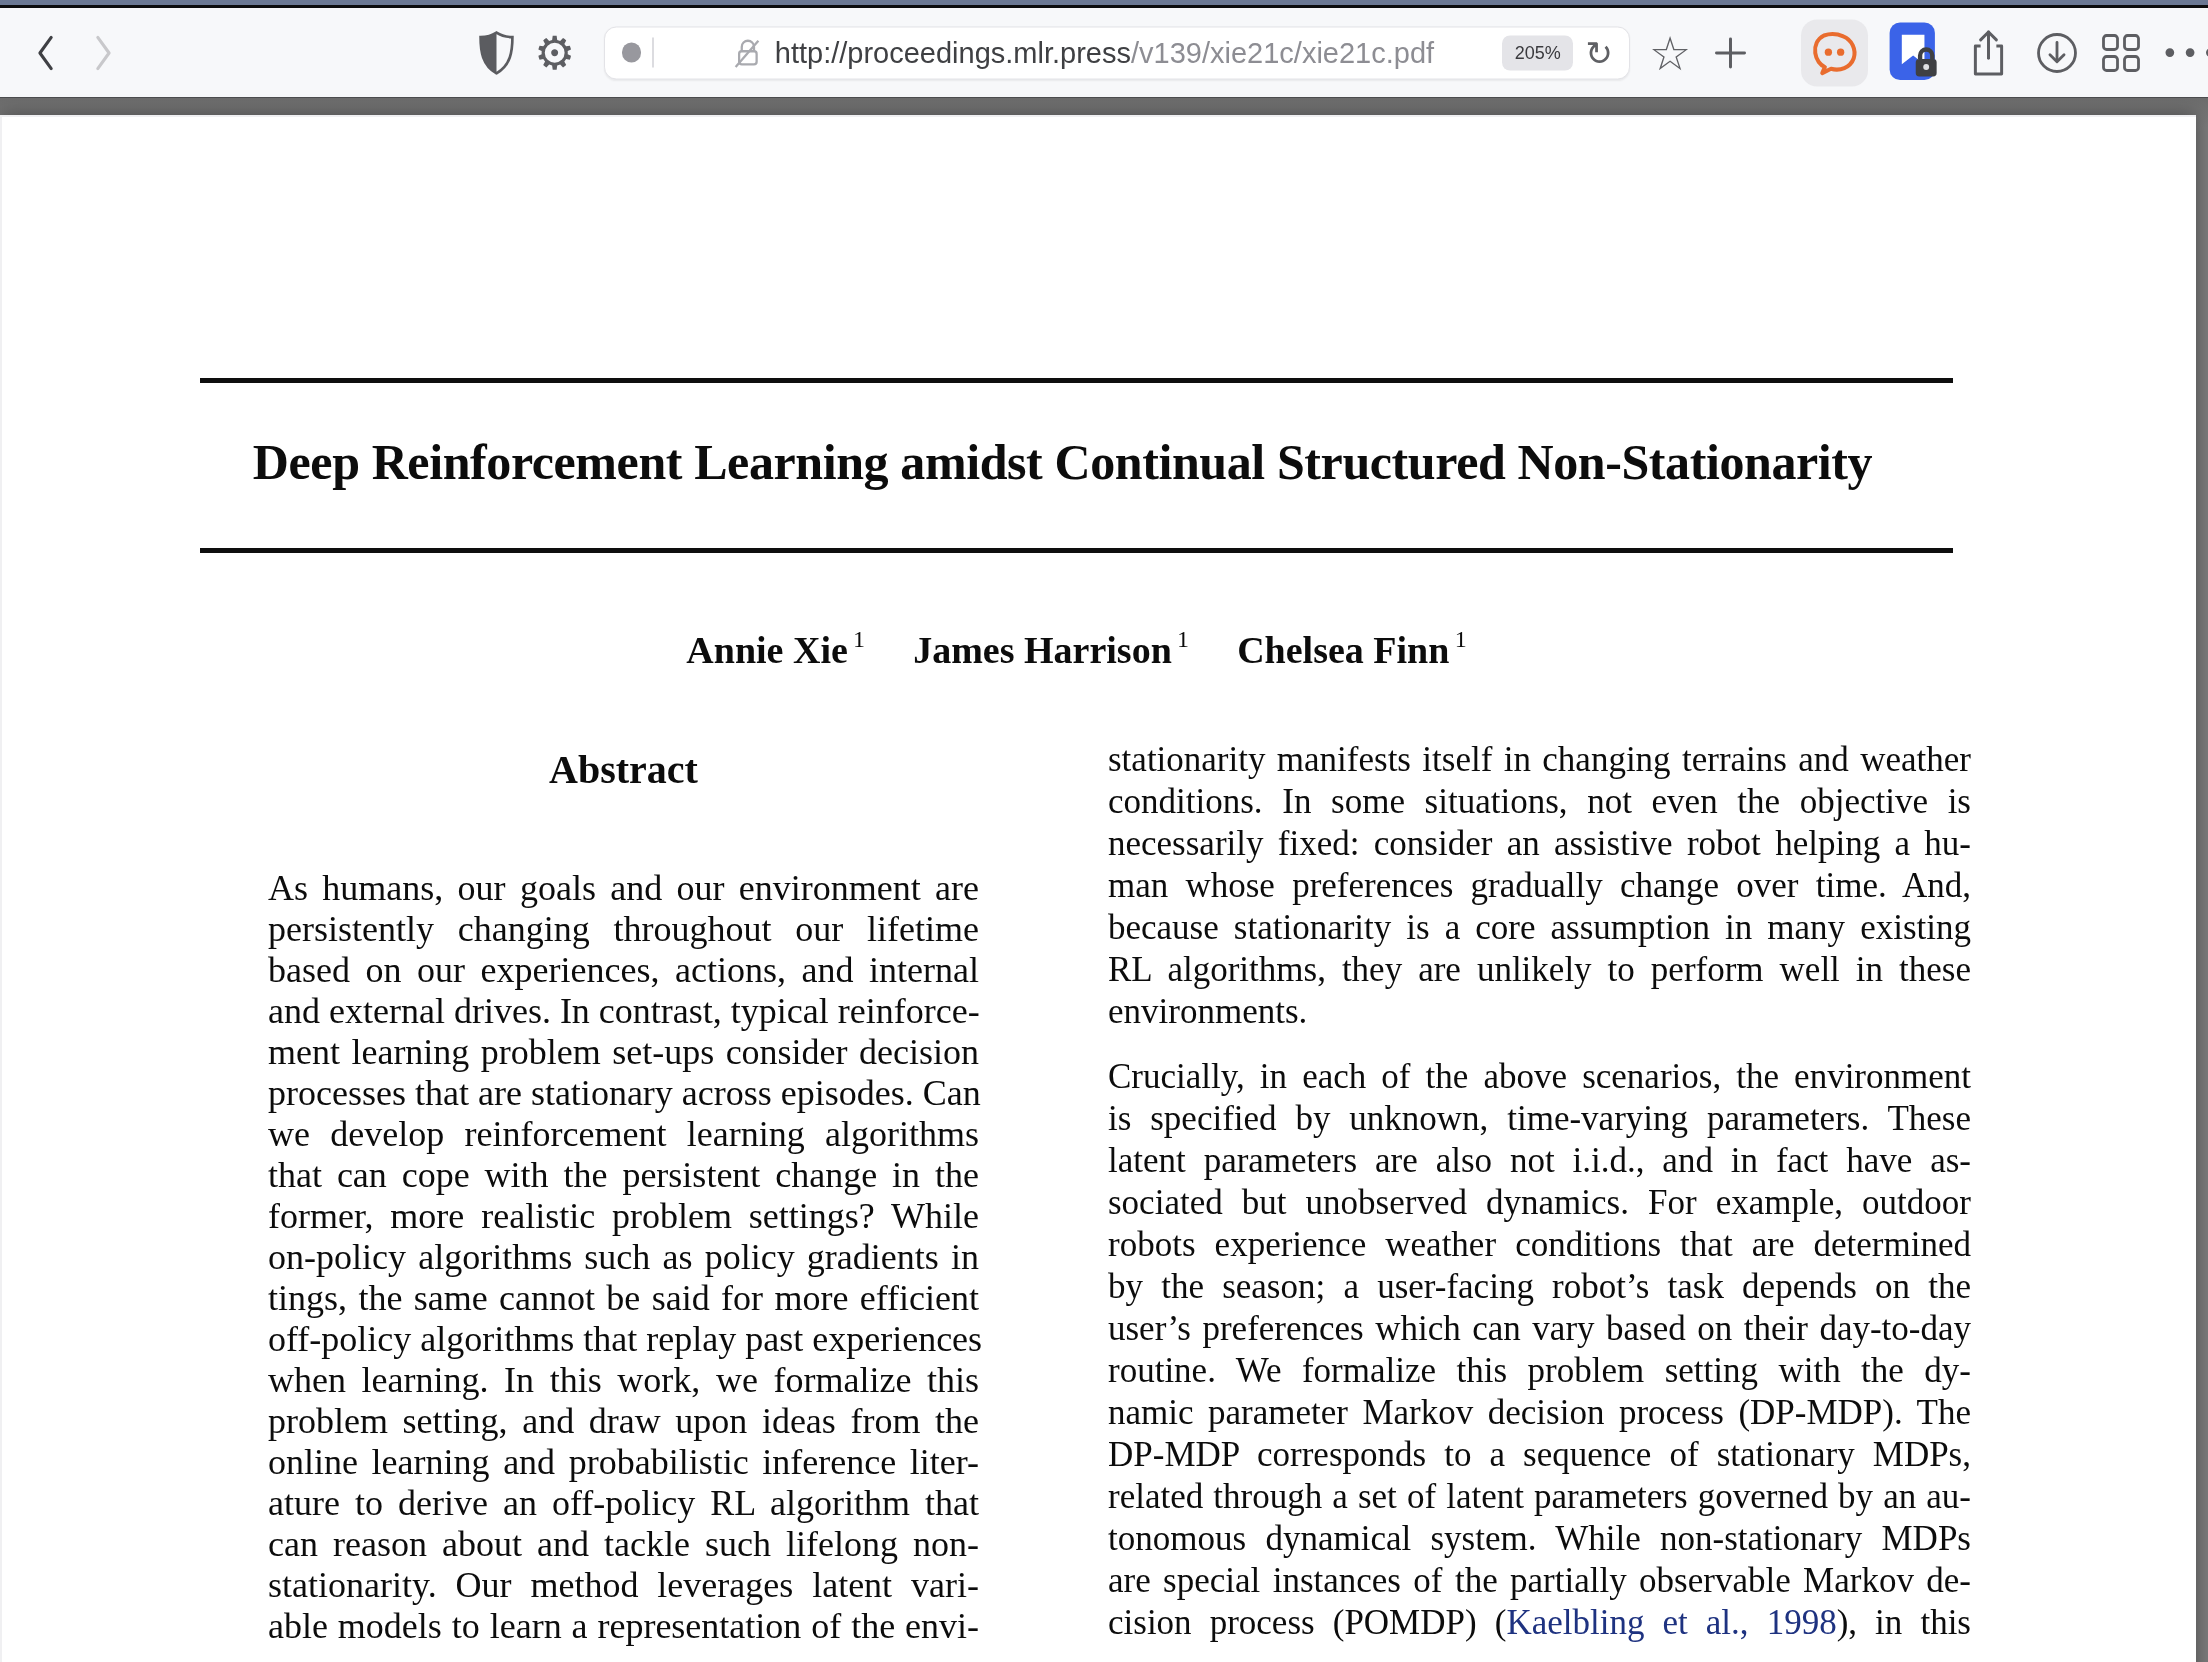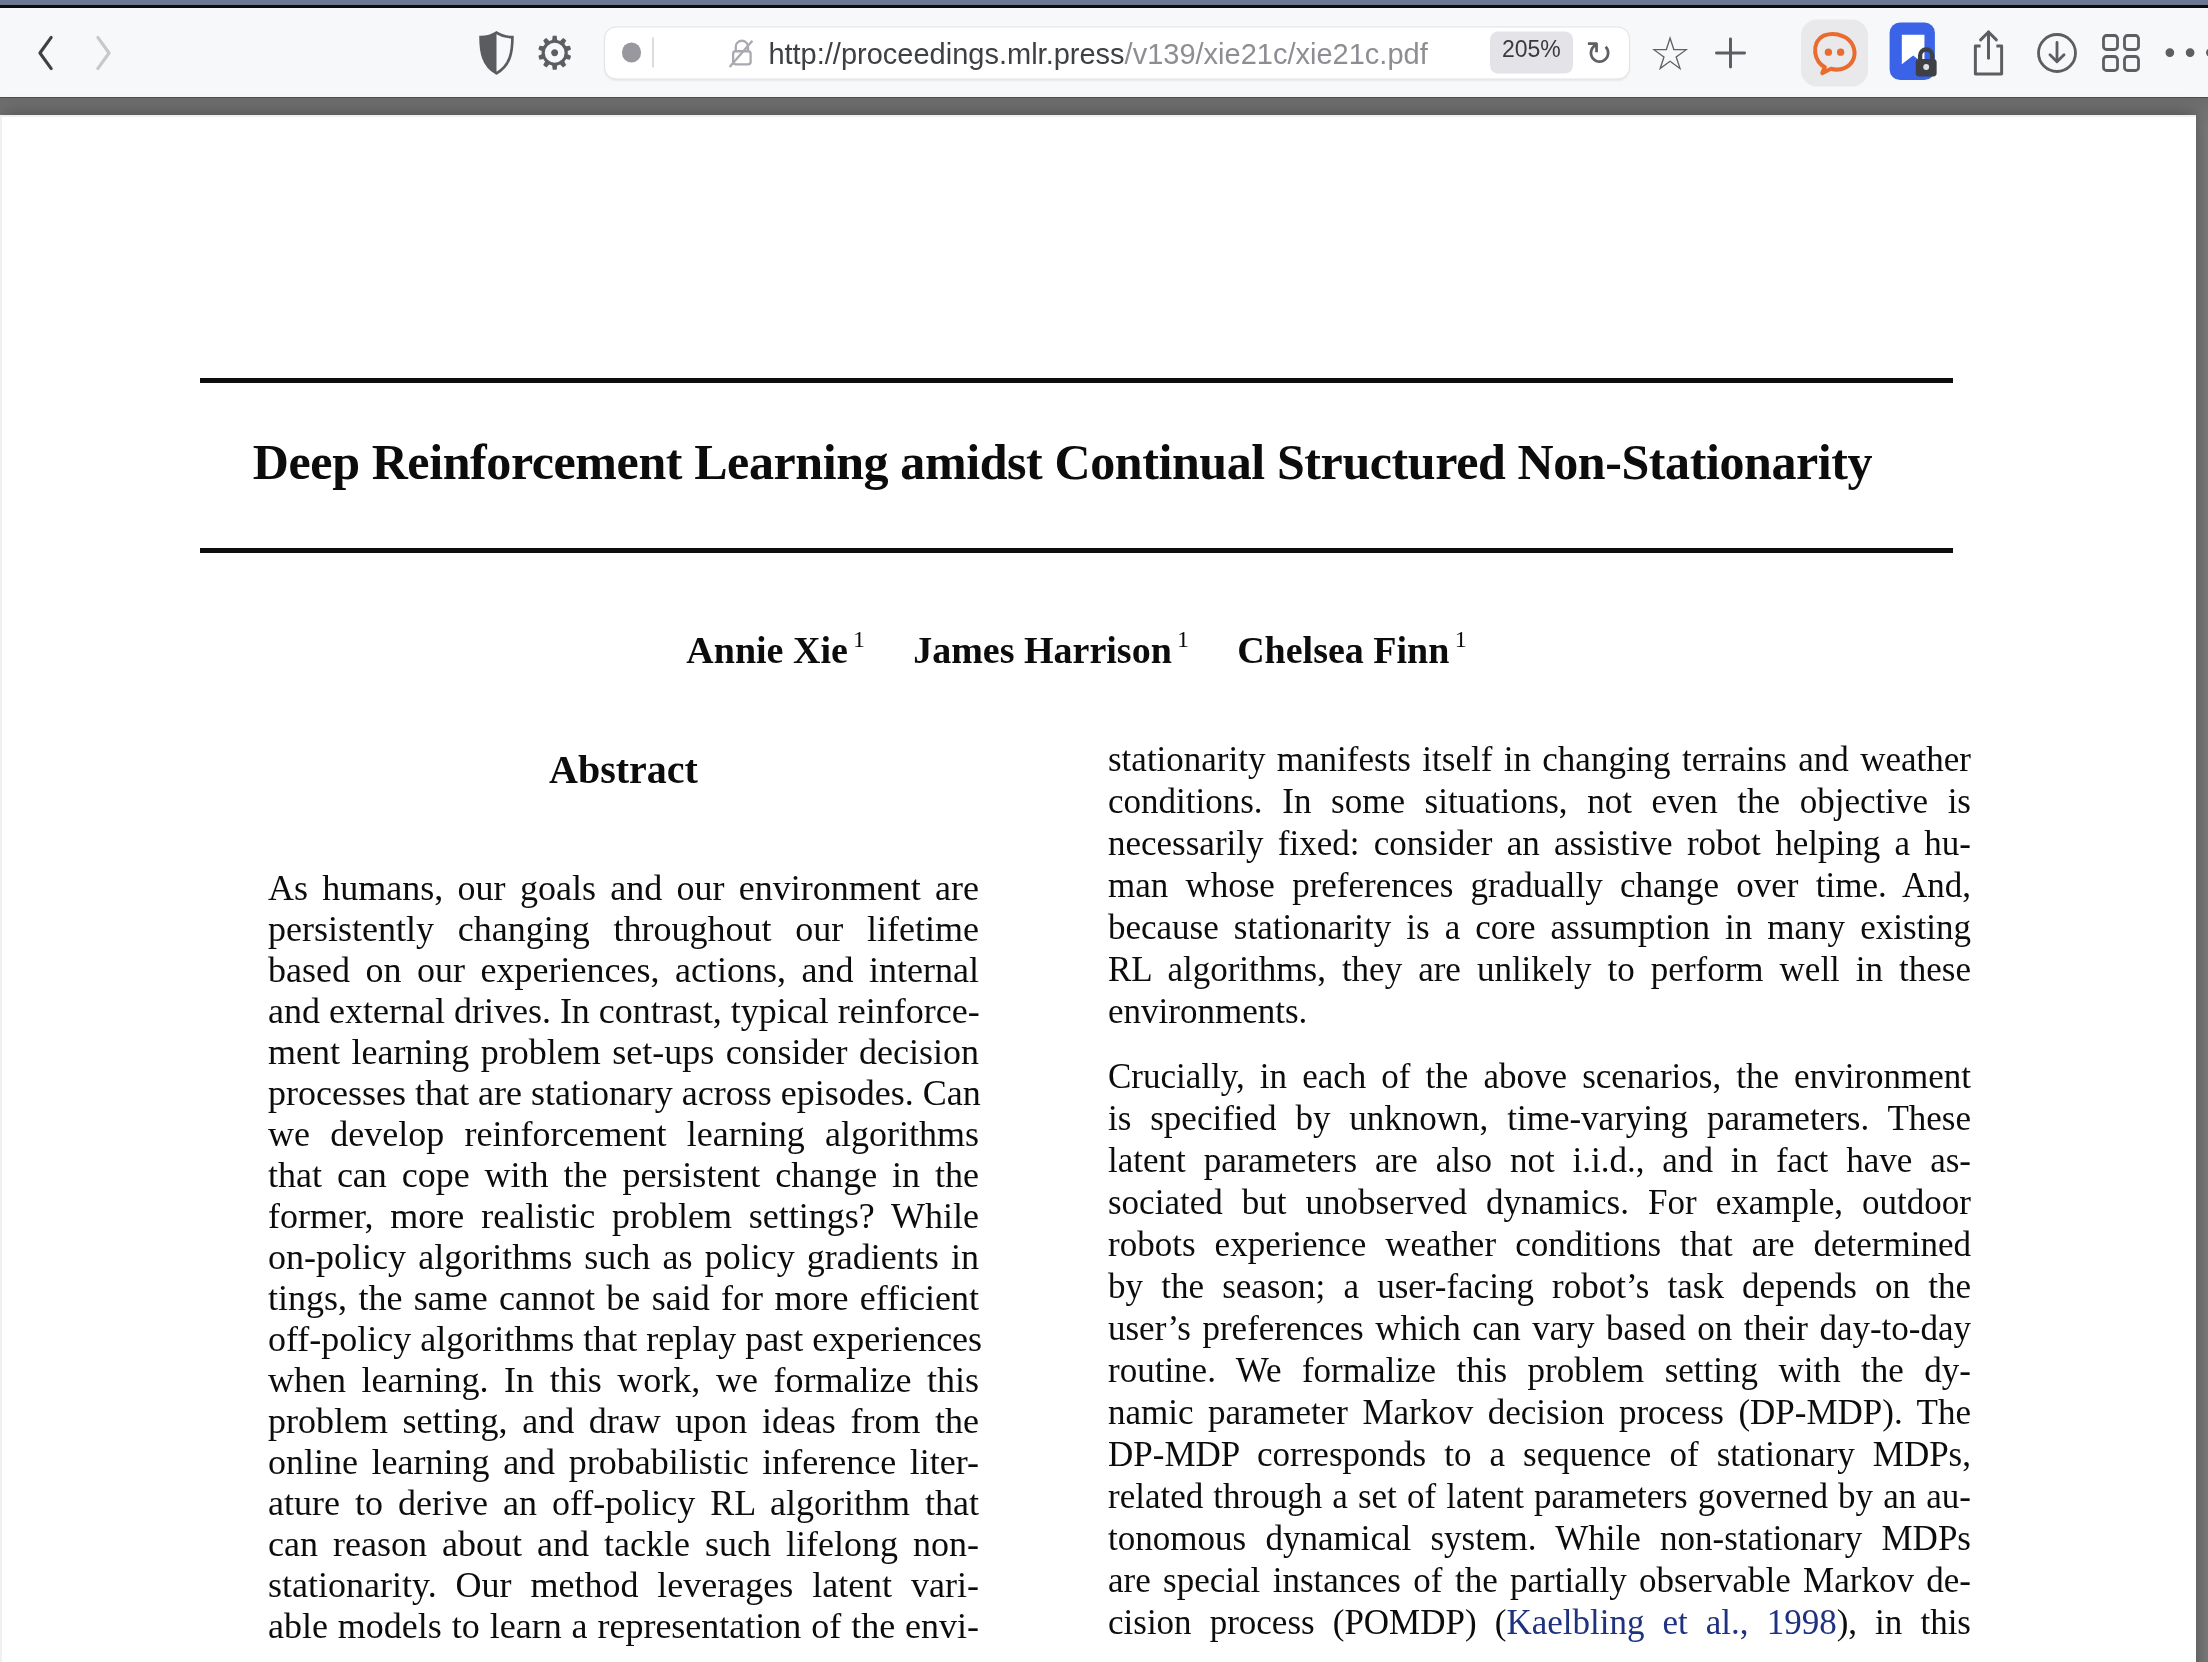--- a/index.html
+++ b/index.html
@@ -16,26 +16,26 @@
 
   .glyph{color:#5d5e62;font-family:"DejaVu Sans",sans-serif;}
 
   
   .addr{position:absolute;left:604px;top:50%;transform:translateY(-50%);
         width:1024px;height:51px;background:#fff;border:0.9px solid #e3e3e7;
         border-radius:12.3px;display:flex;align-items:center;
         box-shadow:0 0.9px 1.8px rgba(0,0,0,.06);}
   .addr-dot{width:19.3px;height:19.3px;border-radius:50%;background:#98989e;margin-left:16.7px;flex:none;}
   .addr-sep{width:1.8px;height:30px;background:#dcdce0;margin-left:11.4px;flex:none;}
-  .addr-center{flex:1;display:flex;align-items:flex-end;justify-content:center;min-width:0;padding-left:10px;}
+  .addr-center{flex:1;display:flex;align-items:center;justify-content:center;min-width:0;padding-left:10px;}
   .url{font-size:29px;white-space:nowrap;margin-left:12.3px;}
   .url-host{color:#3f4043;}
   .url-path{color:#8d8d93;}
-  .zoom-pill{flex:none;background:#e4e4e8;border-radius:8px;height:42px;line-height:35px;
-             padding:0 12.3px;font-size:23px;color:#3a3a3e;margin-right:12.3px;}
+  .zoom-pill{flex:none;background:#e4e4e8;border-radius:8px;height:35px;line-height:35px;
+             padding:0 12.3px;font-size:18px;color:#3a3a3e;margin-right:12.3px;}
   .reload{flex:none;font-size:33px;color:#5f6064;margin-right:16px;
           font-family:"DejaVu Sans",sans-serif;}
 
   .ext-tile{width:67px;height:67px;background:#e9e9ec;border-radius:16px;
             display:flex;align-items:center;justify-content:center;}
 
   
   .pdf-area{position:absolute;left:0;top:98px;width:100%;height:1564px;
             background:linear-gradient(#6c6c6c,#7b7b7b 30px);}
   .page{position:absolute;left:15px;top:115px;width:2194px;height:1580px;background:#fff;

